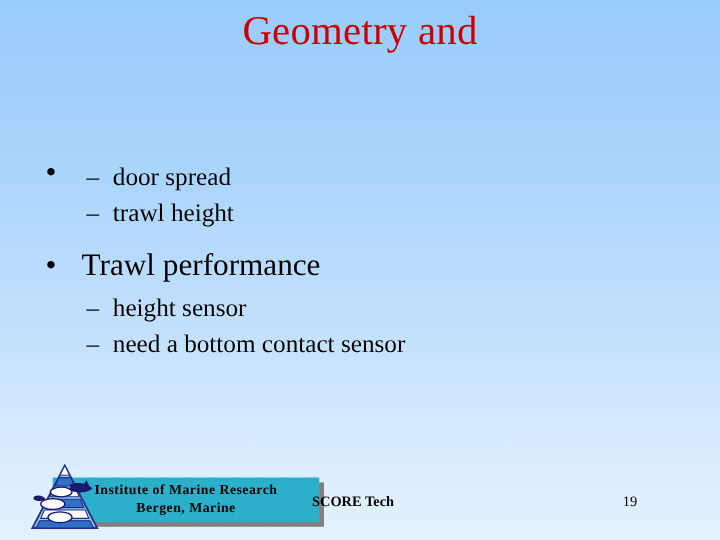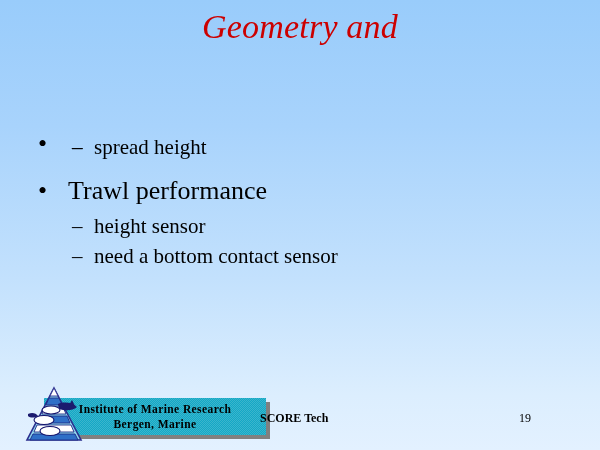--- a/index.html
+++ b/index.html
@@ -27,21 +27,20 @@
     left: 0;
     top: 6px;
     width: 600px;
     text-align: center;
     color: #cc0000;
     font-family: "Liberation Serif", serif;
     font-size: 34px;
     line-height: 41px;
     font-weight: normal;
     letter-spacing: 0.2px;
-    font-style: italic;
   }
   #title .tline { display: block; }
 
   
   #body {
     position: absolute;
     left: 0;
     top: 128px;
     width: 600px;
   }
@@ -177,25 +176,26 @@
   </div>
 
   <div id="body">
 
     <div class="lvl1">
       <span class="marker">•</span>
     </div>
 
     <div class="lvl2">
       <span class="marker">–</span>
-    </div>
-
-    <div class="lvl2">
-      <span class="marker">–</span>
-      <span>spread height</span>
+      <span>door spread</span>
+    </div>
+
+    <div class="lvl2">
+      <span class="marker">–</span>
+      <span>trawl height</span>
     </div>
 
     <div class="lvl1 gap-before">
       <span class="marker">•</span>
       <span>Trawl performance</span>
     </div>
 
     <div class="lvl2">
       <span class="marker">–</span>
       <span>height sensor</span>

